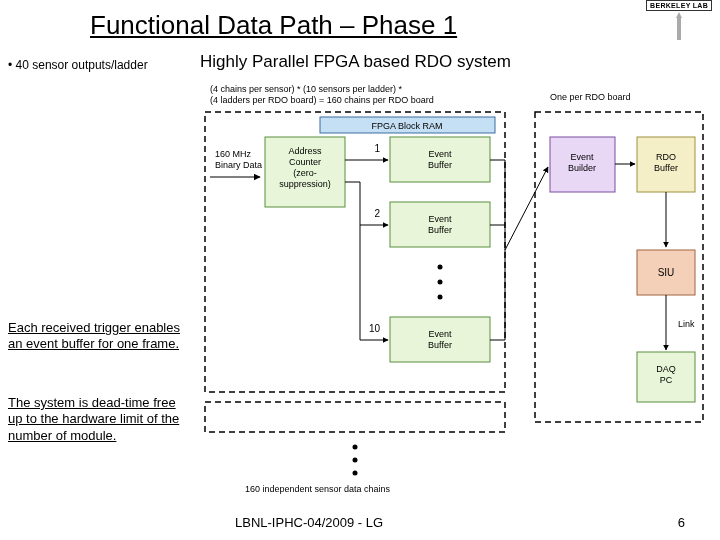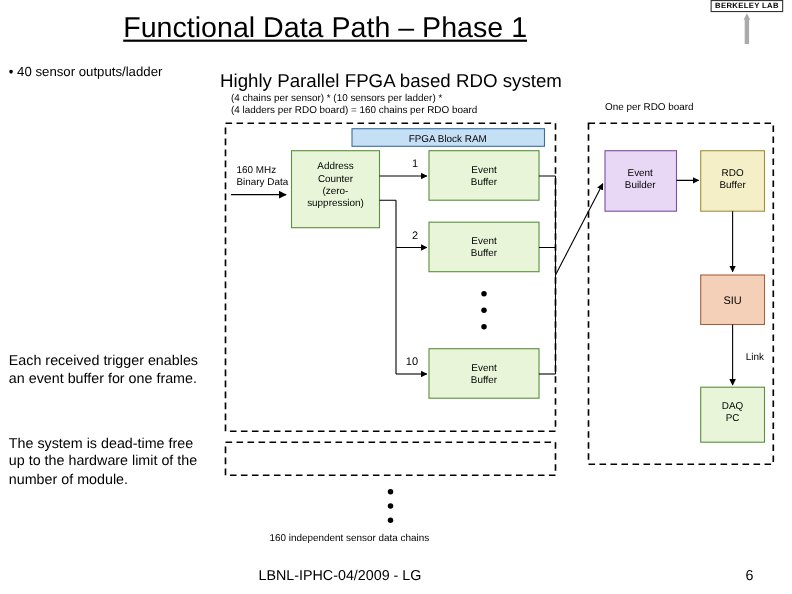--- a/index.html
+++ b/index.html
@@ -4,44 +4,44 @@
 <style>
   * { box-sizing: border-box; margin: 0; padding: 0; }
   body {
     width: 720px; height: 540px;
     font-family: Arial, Helvetica, sans-serif;
     position: relative; background: #fff; color: #000;
     overflow: hidden;
   }
   .title {
     position: absolute; top: 10px; left: 90px;
-    font-size: 26px; text-decoration: underline; margin-left: 22px;
+    font-size: 26px; text-decoration: underline;
   }
   .logo {
     position: absolute; top: 0; right: 8px;
     display: flex; flex-direction: column; align-items: center;
     gap: 0;
   }
   .logo .lab {
     font-size: 7px; font-weight: bold;
     border: 1px solid #333; padding: 1px 3px;
     letter-spacing: 0.3px;
   }
   .logo .tower { width: 14px; height: 30px; margin-top:1px; }
   .subtitle {
-    position: absolute; top: 64px; left: 200px;
+    position: absolute; top: 52px; left: 200px;
     font-size: 17px;
   }
   .bullets {
     position: absolute; top: 58px; left: 8px;
     font-size: 12px; line-height: 1.25; max-width: 180px;
   }
   .note {
     position: absolute; left: 8px;
-    font-size: 13px; 
+    font-size: 13px; text-decoration: underline;
     line-height: 1.25; max-width: 180px;
   }
   .note1 { top: 320px; }
   .note2 { top: 395px; }
   .footer-left {
     position: absolute; bottom: 10px; left: 235px;
     font-size: 13px;
   }
   .footer-right {
     position: absolute; bottom: 10px; right: 35px;

